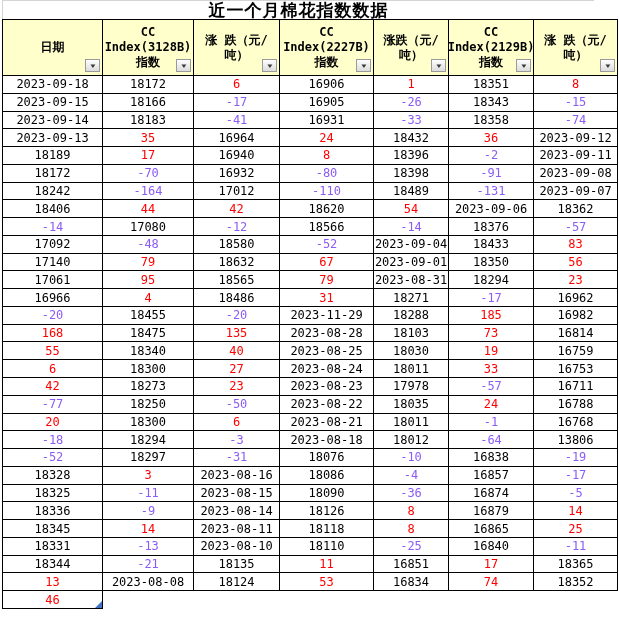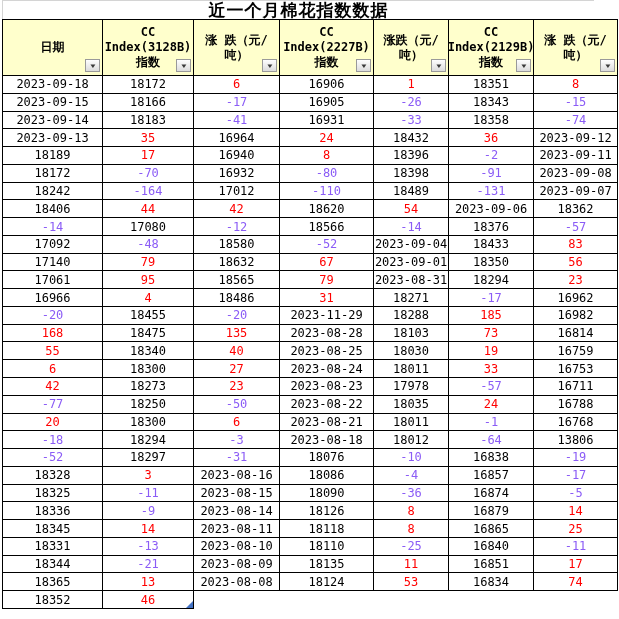--- a/index.html
+++ b/index.html
@@ -322,21 +322,20 @@
       <div class="cell pos">25</div>
       <div class="cell">18331</div>
       <div class="cell neg">-13</div>
       <div class="cell">2023-08-10</div>
       <div class="cell">18110</div>
       <div class="cell neg">-25</div>
       <div class="cell">16840</div>
       <div class="cell neg">-11</div>
       <div class="cell">18344</div>
       <div class="cell neg">-21</div>
-      <div class="cell">2023-08-09</div>
       <div class="cell">18135</div>
       <div class="cell pos">11</div>
       <div class="cell">16851</div>
       <div class="cell pos">17</div>
       <div class="cell">18365</div>
       <div class="cell pos">13</div>
       <div class="cell">2023-08-08</div>
       <div class="cell">18124</div>
       <div class="cell pos">53</div>
       <div class="cell">16834</div>

